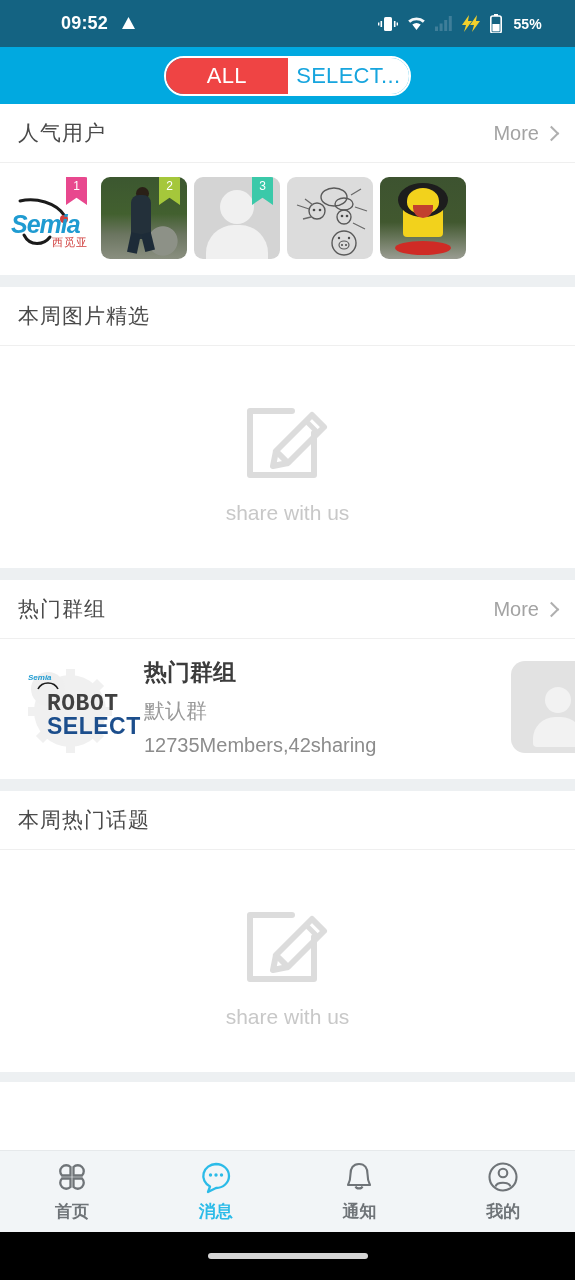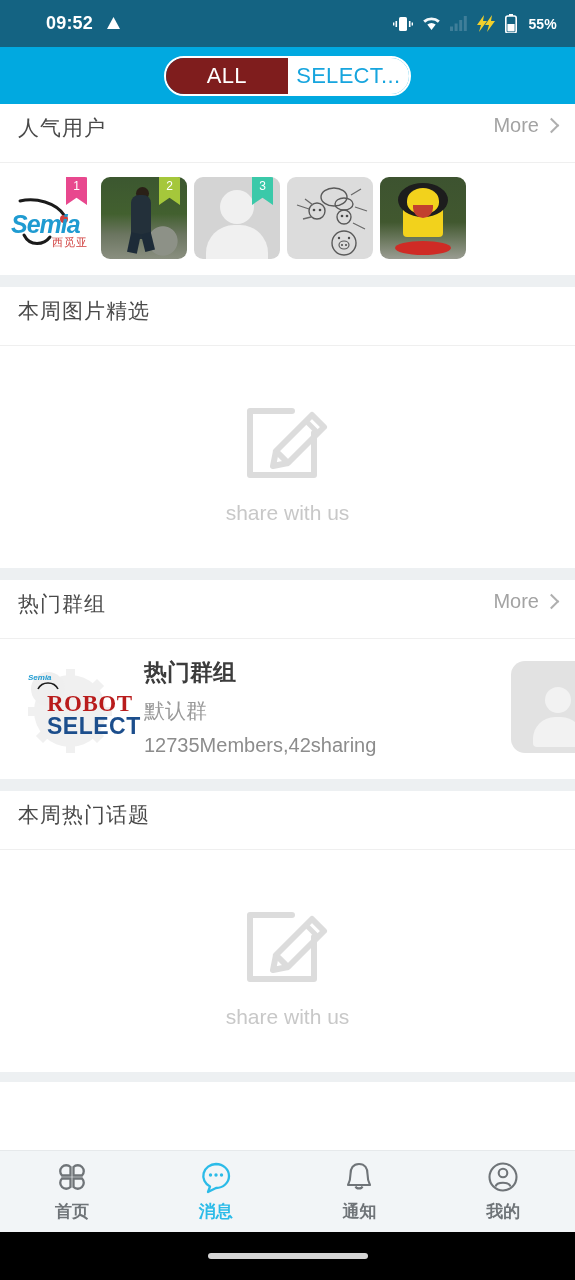--- a/index.html
+++ b/index.html
@@ -8,21 +8,21 @@
     width:575px; height:1280px;
     font-family:"Liberation Sans", sans-serif;
     overflow:hidden;
     position:relative;
     background:#ffffff;
   }
 
   
   .statusbar{
     height:47px; background:#146382; color:#ffffff;
-    display:flex; align-items:center; padding:0 18px;
+    display:flex; align-items:center; padding:0 33px;
     font-size:18px; letter-spacing:.2px;
   }
   .sb-clock{ font-weight:700; font-size:18px; margin-left:28px; }
   .sb-warn{ margin-left:14px; font-size:13px; line-height:1; }
   .sb-right{ margin-left:auto; display:flex; align-items:center; gap:9px; }
   .sb-right svg{ display:block; }
   .sb-batt-txt{ font-size:14px; font-weight:600; margin-left:2px; }
 
   
   .header{
@@ -30,29 +30,29 @@
     display:flex; align-items:center; justify-content:center;
   }
   .segmented{
     display:flex; height:40px; width:247px;
     border:2px solid #ffffff; border-radius:22px; overflow:hidden;
   }
   .seg{
     flex:1; display:flex; align-items:center; justify-content:center;
     font-size:22px; letter-spacing:.3px; white-space:nowrap;
   }
-  .seg.active{ background:#7f1d1d; color:#ffffff; }
+  .seg.active{ background:#ef4444; color:#ffffff; }
   .seg.inactive{ background:#ffffff; color:#17A5DE; }
 
   
   .gap{ height:12px; background:#EDF0F2; }
   .gap-thin{ height:10px; background:#EDF0F2; }
   .panel{ background:#ffffff; }
   .sec-head{
-    height:59px; display:flex; align-items:flex-start;
+    height:59px; display:flex; align-items:center;
     padding:10px 18px; border-bottom:1px solid #EFEFEF;
   }
   .sec-title{ font-size:21px; color:#4a4a4a; letter-spacing:1px; }
   .more{
     margin-left:auto; display:flex; align-items:center; gap:7px;
     color:#A3A3A3; font-size:20px;
   }
   .chev{ width:11px; height:11px; border-right:2px solid #AFAFAF;
          border-top:2px solid #AFAFAF; transform:rotate(45deg); }
 
@@ -133,21 +133,21 @@
     display:flex; align-items:center; padding:18px 0 22px 14px;
     position:relative; background:#fff; min-height:132px;
   }
   .g-logo{
     width:108px; height:92px; flex:0 0 auto; position:relative;
     background:#ffffff;
   }
   .gear{ position:absolute; left:4px; top:6px; }
   .g-robot{
     position:absolute; left:33px; top:30px; font-size:23px; font-weight:700;
-    color:#b91c1c; letter-spacing:.5px; font-family:Liberation Serif, serif;
+    color:#404040; letter-spacing:.5px; font-family:Liberation Mono, monospace;
   }
   .g-maker{
     position:absolute; left:33px; top:52px; font-size:23px; font-weight:700;
     color:#1C4E8C; letter-spacing:.5px;
   }
   .g-semia{ position:absolute; left:14px; top:12px; font-size:8px;
             font-weight:700; color:#1F9BD1; font-style:italic; }
   .g-info{ margin-left:22px; display:flex; flex-direction:column; gap:9px; }
   .g-name{ font-size:23px; font-weight:700; color:#3c3c3c; }
   .g-sub{ font-size:21px; color:#9A9A9A; }

